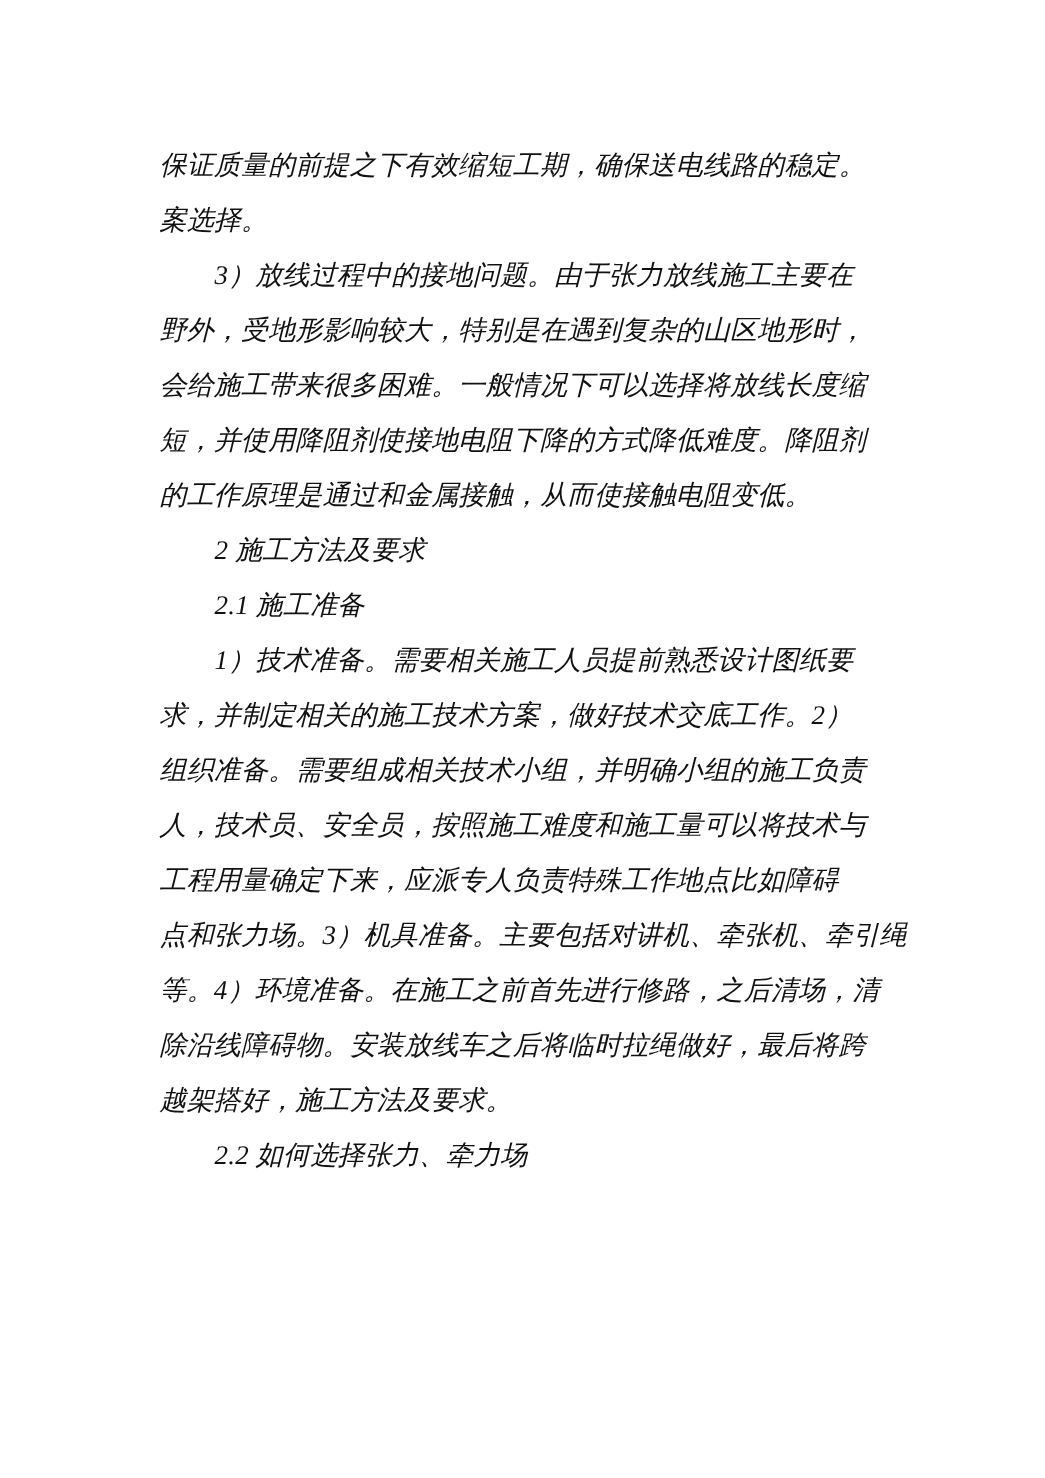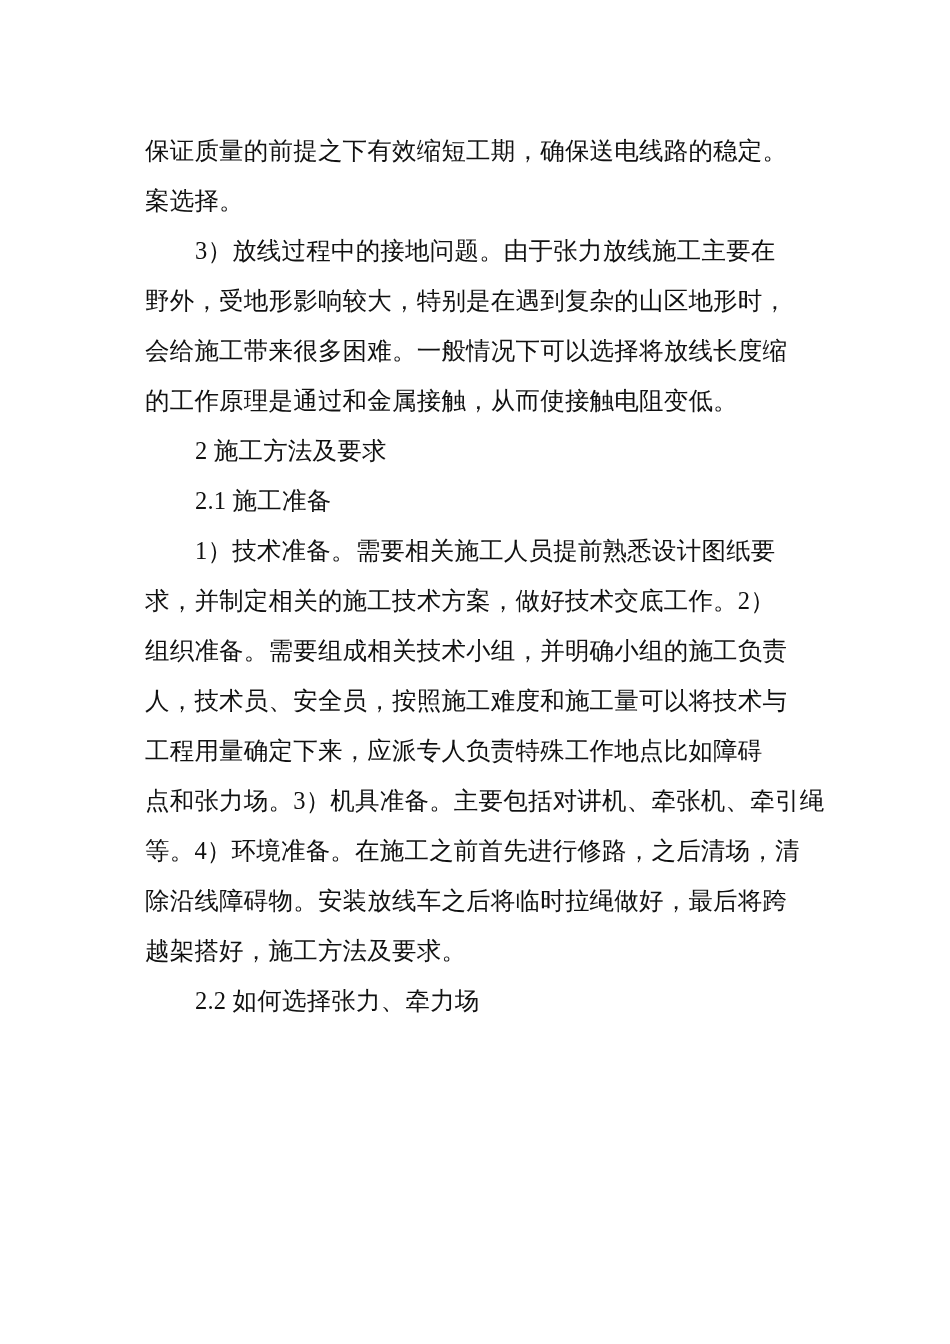--- a/index.html
+++ b/index.html
@@ -21,20 +21,21 @@
       top: 0;
       width: 950px;
       height: 1344px;
       background: #ffffff;
     }
     .content {
       position: absolute;
       left: 145px;
       top: 126px;
       width: 670px;
+      font-style: italic;
     }
     .line {
       height: 50px;
       line-height: 50px;
       font-size: 24.5px;
       white-space: nowrap;
       letter-spacing: 0.2px;
     }
     .indent {
       padding-left: 50px;
@@ -48,20 +49,21 @@
 
     <div>
       <div class="line">保证质量的前提之下有效缩短工期，确保送电线路的稳定。</div>
       <div class="line">案选择。</div>
     </div>
 
     <div>
       <div class="line indent">3）放线过程中的接地问题。由于张力放线施工主要在</div>
       <div class="line">野外，受地形影响较大，特别是在遇到复杂的山区地形时，</div>
       <div class="line">会给施工带来很多困难。一般情况下可以选择将放线长度缩</div>
+      <div class="line">短，并使用降阻剂使接地电阻下降的方式降低难度。降阻剂</div>
       <div class="line">的工作原理是通过和金属接触，从而使接触电阻变低。</div>
     </div>
 
 
     <div class="line indent">2 施工方法及要求</div>
 
     <div class="line indent">2.1 施工准备</div>
 
     <div>
       <div class="line indent">1）技术准备。需要相关施工人员提前熟悉设计图纸要</div>

